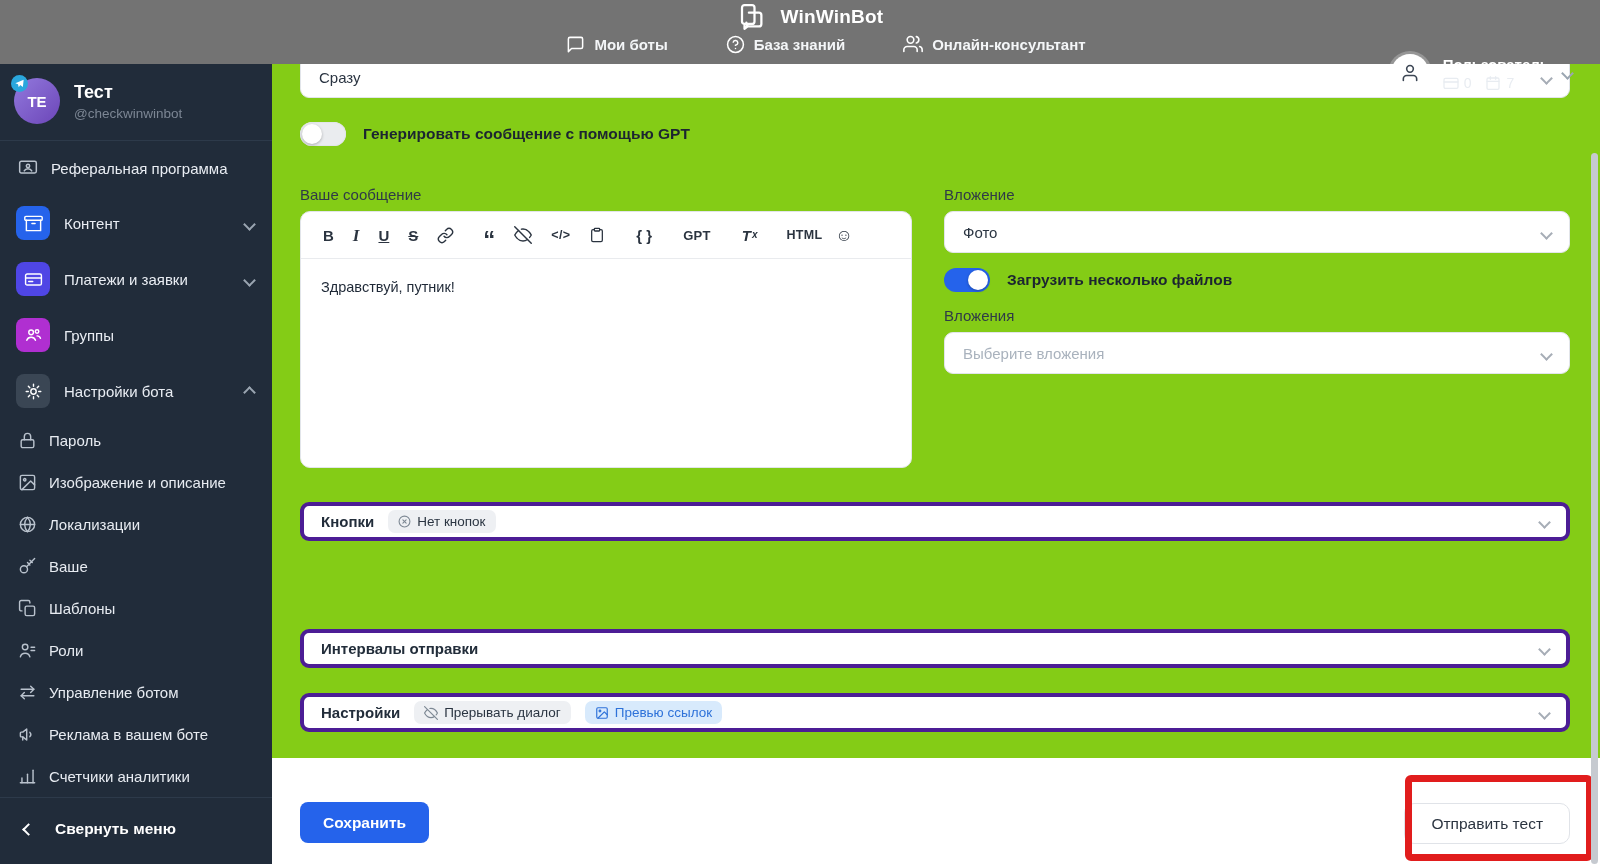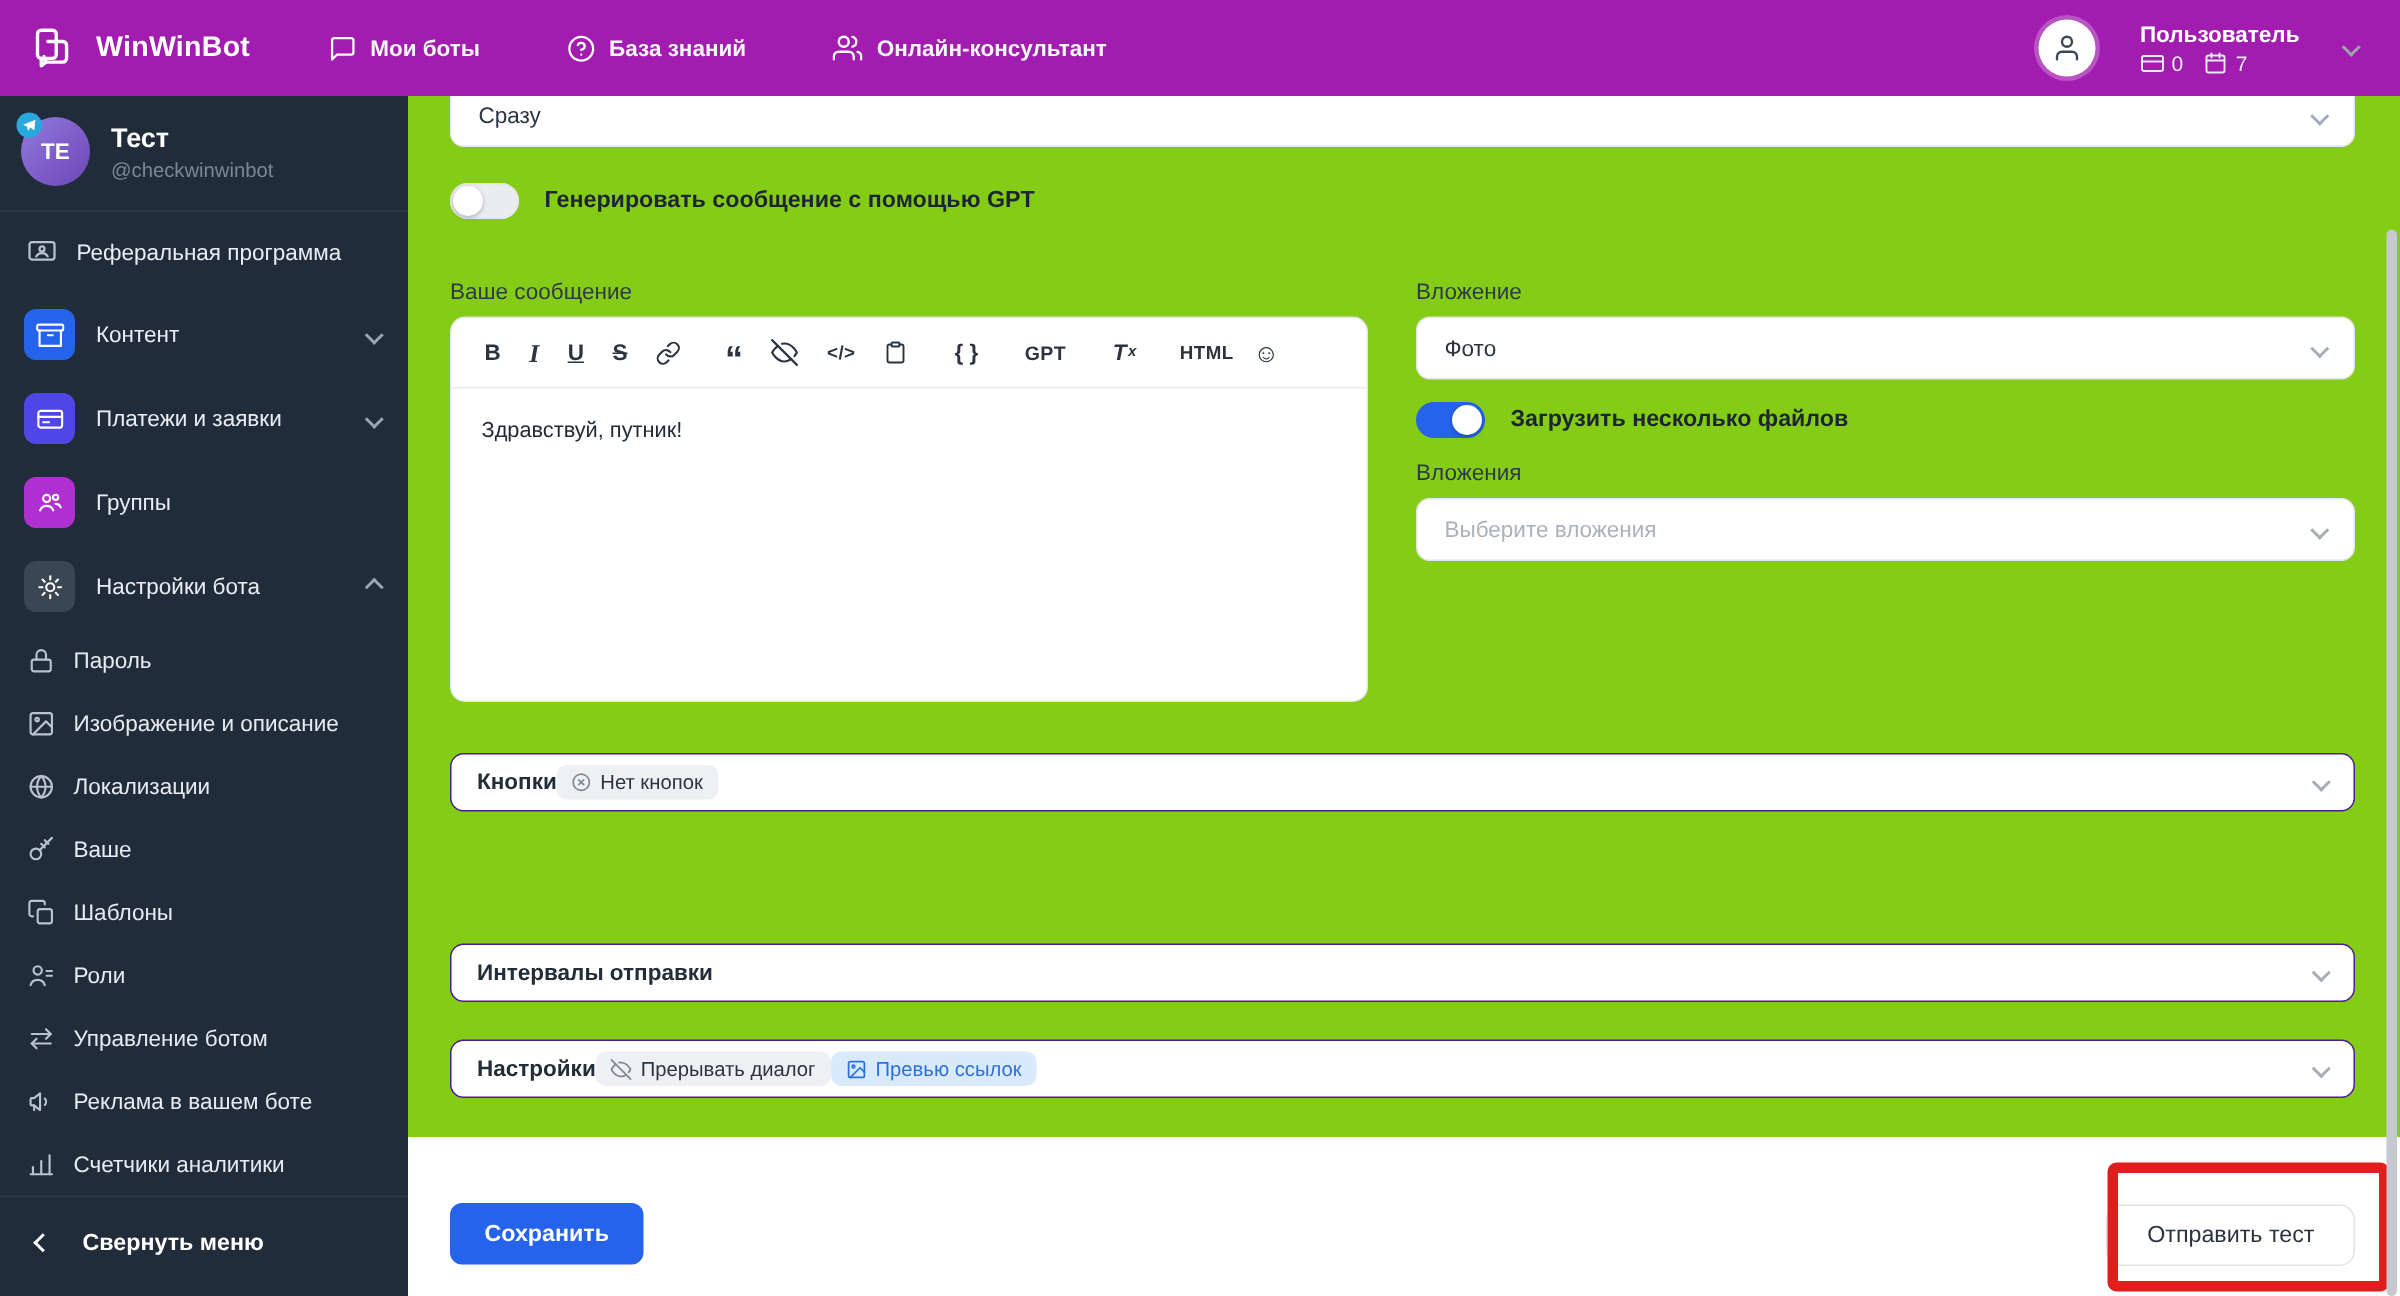--- a/index.html
+++ b/index.html
@@ -1,26 +1,26 @@
 <!DOCTYPE html>
 <html><head>
 <meta charset="utf-8">
 <style>
   * { margin:0; padding:0; box-sizing:border-box; }
   html,body { width:1600px; height:864px; overflow:hidden; font-family:"Liberation Sans", sans-serif; background:#edeff2; }
 
   
-  .navbar { position:absolute; left:0; top:0; width:1600px; height:64px; background:#a21caf; display:flex; align-items:center; z-index:30; }
+  .navbar { position:absolute; left:0; top:0; width:1600px; height:64px; background:#737373; display:flex; align-items:center; z-index:30;flex-direction:column; }
   .brand { display:flex; align-items:center; gap:12px; padding-left:18px; }
   .logo { width:34px; height:34px; display:flex; align-items:center; justify-content:center; }
   .brand-name { color:#fff; font-size:19px; font-weight:700; letter-spacing:.2px; }
   .nav-items { display:flex; align-items:center; margin-left:52px; gap:58px; }
   .nav-item { display:flex; align-items:center; gap:9px; color:#f4f6f8; font-size:15px; font-weight:600; cursor:pointer; }
   .nav-ic { display:flex; align-items:center; }
-  .user-block { margin-left:auto; margin-right:28px; display:flex; align-items:center; gap:30px; cursor:pointer; }
+  .user-block { margin-left:auto; margin-right:28px; display:flex; align-items:center; gap:14px; cursor:pointer; }
   .u-avatar { width:38px; height:38px; border-radius:50%; background:#fff; display:flex; align-items:center; justify-content:center; box-shadow:0 0 0 3px rgba(255,255,255,.25); }
   .user-col { display:flex; flex-direction:column; gap:2px; }
   .user-name { color:#fff; font-size:15px; font-weight:700; }
   .user-stats { display:flex; gap:14px; align-items:center; color:#e8ecf1; font-size:14px; }
   .stat { display:flex; align-items:center; gap:5px; }
 
   
   .sidebar { position:absolute; left:0; top:64px; width:272px; height:800px; background:#212c3a; z-index:20; }
   .bot-head { display:flex; align-items:center; gap:14px; padding:14px 18px 16px 14px; }
   .bot-avatar { position:relative; width:46px; height:46px; border-radius:50%; background:linear-gradient(135deg,#9279dd 0%,#6c46b8 100%); display:flex; align-items:center; justify-content:center; color:#fff; font-size:15px; font-weight:700; }
@@ -56,21 +56,21 @@
   .toggle-row { position:absolute; display:flex; align-items:center; gap:17px; font-size:15.5px; font-weight:600; color:#1c2531; }
 
   .editor { position:absolute; background:#fff; border:1px solid #e2e5ea; border-radius:10px; overflow:hidden; }
   .editor-toolbar { height:47px; border-bottom:1px solid #e9ebee; display:flex; align-items:center; padding:0 8px 0 22px; gap:19px; color:#2b3440; }
   .tb { cursor:pointer; display:flex; align-items:center; font-size:15px; font-weight:700; color:#2b3440; line-height:1; }
   .tb.q { font-size:24px; font-weight:900; padding-top:10px; }
   .tb.small { font-size:12.5px; font-weight:600; letter-spacing:.3px; }
   .tb sub { font-size:10px; font-weight:700; margin-left:1px; }
   .editor-body { padding:20px 20px; font-size:14.5px; color:#1f2937; }
 
-  .accordion { position:absolute; background:#fff; border:1px solid #4c1d95; border-radius:9px; height:39px; display:flex; align-items:center; padding:0 17px; cursor:pointer; }
+  .accordion { position:absolute; background:#fff; border:4px solid #4c1d95; border-radius:9px; height:39px; display:flex; align-items:center; padding:0 17px; gap:14px; cursor:pointer; }
   .acc-title { font-size:15px; font-weight:700; color:#222d3a; }
   .badge { display:flex; align-items:center; gap:6px; background:#eef0f3; border-radius:7px; padding:4px 10px; font-size:13.5px; color:#2b3542; font-weight:500; }
   .badge svg { color:#7d8894; }
   .badge.blue { background:#d8eafc; color:#2e72d9; }
   .badge.blue svg { color:#2e72d9; }
   .accordion .chev-wrap { margin-left:auto; }
 
   .footer-band { position:absolute; left:0; top:694px; width:1328px; height:106px; background:#ffffff; }
   .btn-primary { position:absolute; left:28px; top:738px; height:41px; padding:0 23px; background:#2563eb; color:#fff; font-size:15.5px; font-weight:700; border:none; border-radius:8px; cursor:pointer; font-family:"Liberation Sans",sans-serif; }
   .btn-secondary { position:absolute; right:30px; top:739px; height:41px; padding:0 26px; background:#fff; color:#2b3440; font-size:15.5px; font-weight:500; border:1px solid #e0e3e8; border-radius:10px; cursor:pointer; font-family:"Liberation Sans",sans-serif; }

